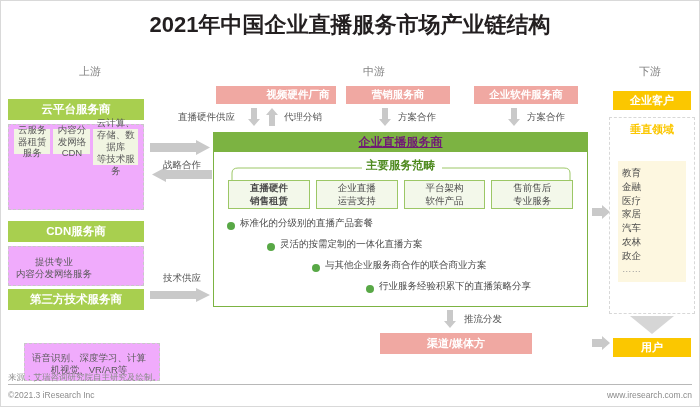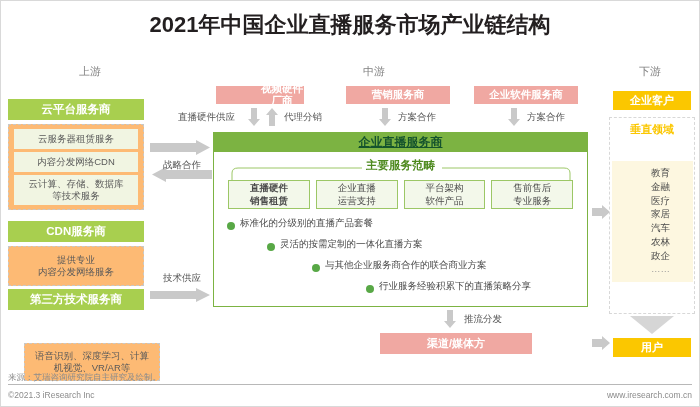--- a/index.html
+++ b/index.html
@@ -43,42 +43,42 @@
   }
   .orangebar{
     background:#fbc700;color:#ffffff;
     font-size:11px;font-weight:bold;
     display:flex;align-items:center;justify-content:center;
     text-align:center;line-height:1.1;
   }
 
   
   .dashgroup{
-    border:1px dashed #c8c8c8;background:#fdba74;
+    border:1px dashed #c8c8c8;background:#f0abfc;
     padding:4px 5px;
-    display:flex;flex-direction:column;gap:3px;
+    display:flex;flex-direction:row;gap:3px;
   }
   .subitem{
     background:#f1f5e2;color:#5a5a5a;
     font-size:9.5px;text-align:center;line-height:1.25;
     padding:3px 2px;
     display:flex;align-items:center;justify-content:center;
   }
   .plainitem{
     color:#5a5a5a;font-size:9.5px;text-align:center;line-height:1.3;
     display:flex;align-items:center;justify-content:center;
     padding:2px;
   }
 
   
   .centerpanel{
     border:1.5px solid #7cb342;background:#ffffff;
   }
   .centerhdr{
-    background:#7cb342;color:#14532d;
+    background:#7cb342;color:#701a75;
     font-size:12px;font-weight:bold;
     display:flex;align-items:center;justify-content:center;
     height:19px;
     text-decoration:underline;
   }
   .scopetitle{
     font-size:11.5px;font-weight:bold;color:#4e8a1f;
     text-align:center;
   }
   .scoperow{display:flex;gap:6px;justify-content:center;}
@@ -105,24 +105,24 @@
     border:1px dashed #d8d8d8;background:#ffffff;
     display:flex;flex-direction:column;align-items:center;
   }
   .vertlabel{
     color:#fbc700;font-size:11px;font-weight:bold;
     padding:4px 0 2px 0;
   }
   .vertlist{
     background:#fdf7e0;
     width:64px;
-    text-align:center;
+    text-align:left;
     font-size:9.5px;color:#4a4a4a;
     line-height:1.45;
-    padding:5px 0 6px 17px;
+    padding:5px 0 6px 4px;
   }
   .vertlist div{white-space:nowrap;}
 
   
   .srcline{
     font-size:8.5px;color:#8c8c8c;
   }
   .footrule{
     background:#b8b8b8;height:1px;
   }
@@ -173,21 +173,21 @@
   </div>
   <div class="abs arrowlabel" style="left:151px;top:159px;width:62px;text-align:center;">战略合作</div>
 
   <div class="abs" style="left:150px;top:288px;width:62px;height:14px;">
     <svg class="arrow-svg" width="62" height="14" viewBox="0 0 62 14">
       <polygon points="0,3 46,3 46,0 60,7 46,14 46,11 0,11" fill="#c9c9c9"></polygon>
     </svg>
   </div>
   <div class="abs arrowlabel" style="left:151px;top:272px;width:62px;text-align:center;">技术供应</div>
 
-  <div class="abs pinkbar" style="left:216px;top:86px;width:88px;height:18px;padding-left:44px;">视频硬件厂商</div>
+  <div class="abs pinkbar" style="left:216px;top:86px;width:120px;height:18px;padding-left:44px;">视频硬件厂商</div>
   <div class="abs pinkbar" style="left:346px;top:86px;width:104px;height:18px;">营销服务商</div>
   <div class="abs pinkbar" style="left:474px;top:86px;width:104px;height:18px;">企业软件服务商</div>
 
   <div class="abs arrowlabel" style="left:178px;top:111px;">直播硬件供应</div>
   <div class="abs" style="left:248px;top:108px;width:12px;height:18px;">
     <svg class="arrow-svg" width="12" height="18" viewBox="0 0 12 18">
       <polygon points="3,0 9,0 9,11 12,11 6,18 0,11 3,11" fill="#c9c9c9"></polygon>
     </svg>
   </div>
   <div class="abs" style="left:266px;top:108px;width:12px;height:18px;">

